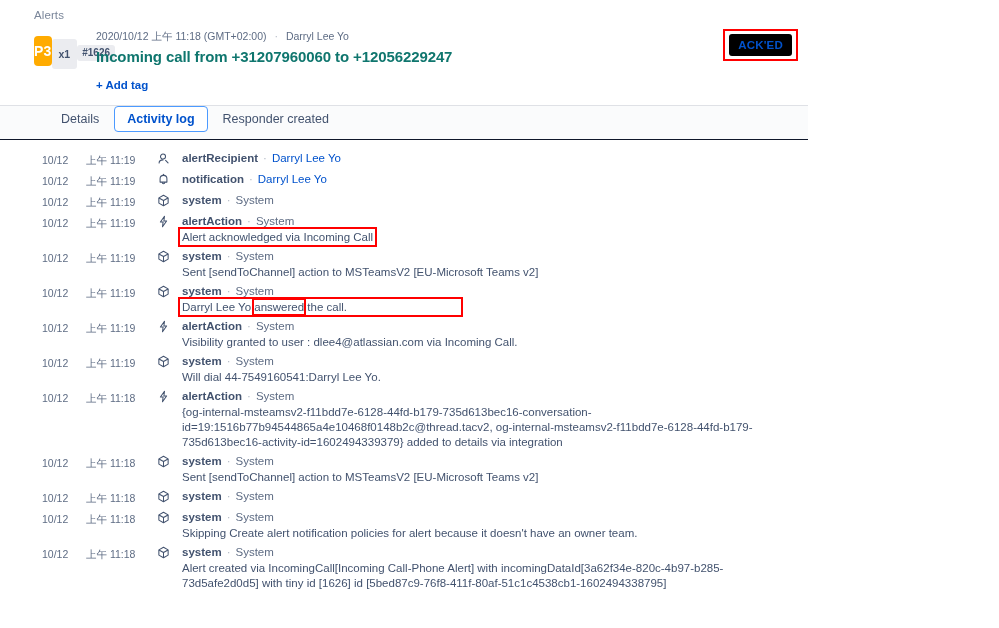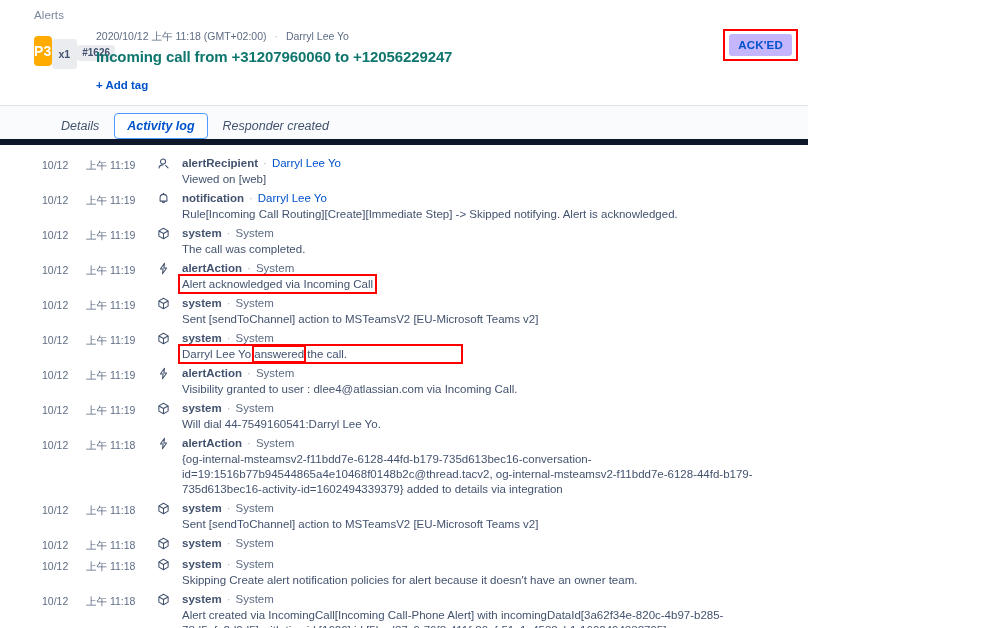--- a/index.html
+++ b/index.html
@@ -159,21 +159,21 @@
     cursor: pointer;
     line-height: 16px;
     letter-spacing: 1px;
   }
   .ack-wrap {
     margin-top: 8px;
     position: relative;
     margin-right: 2px;
   }
   .ack-btn {
-    background: #c4b5fd;
+    background: #000000;
     border: none;
     border-radius: 3px;
     color: #0052CC;
     font-size: 11.5px;
     font-weight: bold;
     font-family: "Liberation Sans", sans-serif;
     padding: 4px 9px;
     cursor: pointer;
     line-height: 14px;
     letter-spacing: .2px;
@@ -185,28 +185,27 @@
     pointer-events: none;
     box-sizing: border-box;
   }
   .ack-annot {
     left: -6px; top: -5px; right: -6px; bottom: -5px;
   }
 
   
   .tabs-bar {
     border-top: 1px solid #DFE1E6;
-    border-bottom: 6px solid #0f172a;
+    border-bottom: 1px solid #0f172a;
     background: #FAFBFC;
     height: 33px;
     margin-top: 12px;
     display: flex;
-    align-items: flex-end;
+    align-items: flex-start;
     padding-left: 48px;
-    font-style: italic;
   }
   .tab {
     font-size: 12.5px;
     color: #42526E;
     padding: 4px 12px;
     cursor: pointer;
     line-height: 16px;
     border-radius: 3px;
     border: 1px solid transparent;
     margin-right: 2px;
@@ -365,51 +364,48 @@
         <div class="col-time">上午 11:19</div>
         <div class="col-icon">
           <svg width="13" height="13" viewBox="0 0 16 16" fill="none" stroke="#42526E" stroke-width="1.3">
             <circle cx="7.4" cy="5.6" r="3.1"></circle>
             <path d="M2.6 13.6c0-2.4 2.1-3.9 4.8-3.9" stroke-linecap="round"></path>
             <path d="M10.6 10.2l3 3.2" stroke-linecap="round"></path>
           </svg>
         </div>
         <div class="col-body">
           <div class="body-head"><span class="entry-type">alertRecipient</span><span class="entry-dot">·</span><span class="entry-actor link">Darryl Lee Yo</span></div>
-          <div class="body-text">Viewed on [web]</div>
         </div>
       </div>
       <div class="log-row">
         <div class="col-date">10/12</div>
         <div class="col-time">上午 11:19</div>
         <div class="col-icon">
           <svg width="13" height="13" viewBox="0 0 16 16" fill="none" stroke="#42526E" stroke-width="1.3">
             <path d="M3.8 11.2V7.1a4.2 4.2 0 0 1 8.4 0v4.1H3.8z" stroke-linejoin="round"></path>
             <path d="M6.5 11.8a1.5 1.5 0 0 0 3 0" stroke-linecap="round"></path>
             <path d="M8 2.9V1.6" stroke-linecap="round"></path>
           </svg>
         </div>
         <div class="col-body">
           <div class="body-head"><span class="entry-type">notification</span><span class="entry-dot">·</span><span class="entry-actor link">Darryl Lee Yo</span></div>
-          <div class="body-text">Rule[Incoming Call Routing][Create][Immediate Step] -&gt; Skipped notifying. Alert is acknowledged.</div>
-        </div>
-      </div>
-      <div class="log-row">
-        <div class="col-date">10/12</div>
-        <div class="col-time">上午 11:19</div>
-        <div class="col-icon">
-          <svg width="13" height="13" viewBox="0 0 16 16" fill="none" stroke="#42526E" stroke-width="1.3" stroke-linejoin="round">
-            <path d="M8 1.6l5.7 3.2v6.4L8 14.4 2.3 11.2V4.8z"></path>
-            <path d="M2.4 4.9L8 8.1l5.6-3.2"></path>
-            <path d="M8 8.1v6.2"></path>
-          </svg>
-        </div>
-        <div class="col-body">
-          <div class="body-head"><span class="entry-type">system</span><span class="entry-dot">·</span><span class="entry-actor">System</span></div>
-          <div class="body-text">The call was completed.</div>
+        </div>
+      </div>
+      <div class="log-row">
+        <div class="col-date">10/12</div>
+        <div class="col-time">上午 11:19</div>
+        <div class="col-icon">
+          <svg width="13" height="13" viewBox="0 0 16 16" fill="none" stroke="#42526E" stroke-width="1.3" stroke-linejoin="round">
+            <path d="M8 1.6l5.7 3.2v6.4L8 14.4 2.3 11.2V4.8z"></path>
+            <path d="M2.4 4.9L8 8.1l5.6-3.2"></path>
+            <path d="M8 8.1v6.2"></path>
+          </svg>
+        </div>
+        <div class="col-body">
+          <div class="body-head"><span class="entry-type">system</span><span class="entry-dot">·</span><span class="entry-actor">System</span></div>
         </div>
       </div>
       <div class="log-row">
         <div class="col-date">10/12</div>
         <div class="col-time">上午 11:19</div>
         <div class="col-icon">
           <svg width="13" height="13" viewBox="0 0 16 16" fill="none" stroke="#42526E" stroke-width="1.3" stroke-linejoin="round" stroke-linecap="round">
             <path d="M9.2 1.5L4.2 8.6h3.3l-.7 5.9 5-7.1H8.5z"></path>
           </svg>
         </div>

